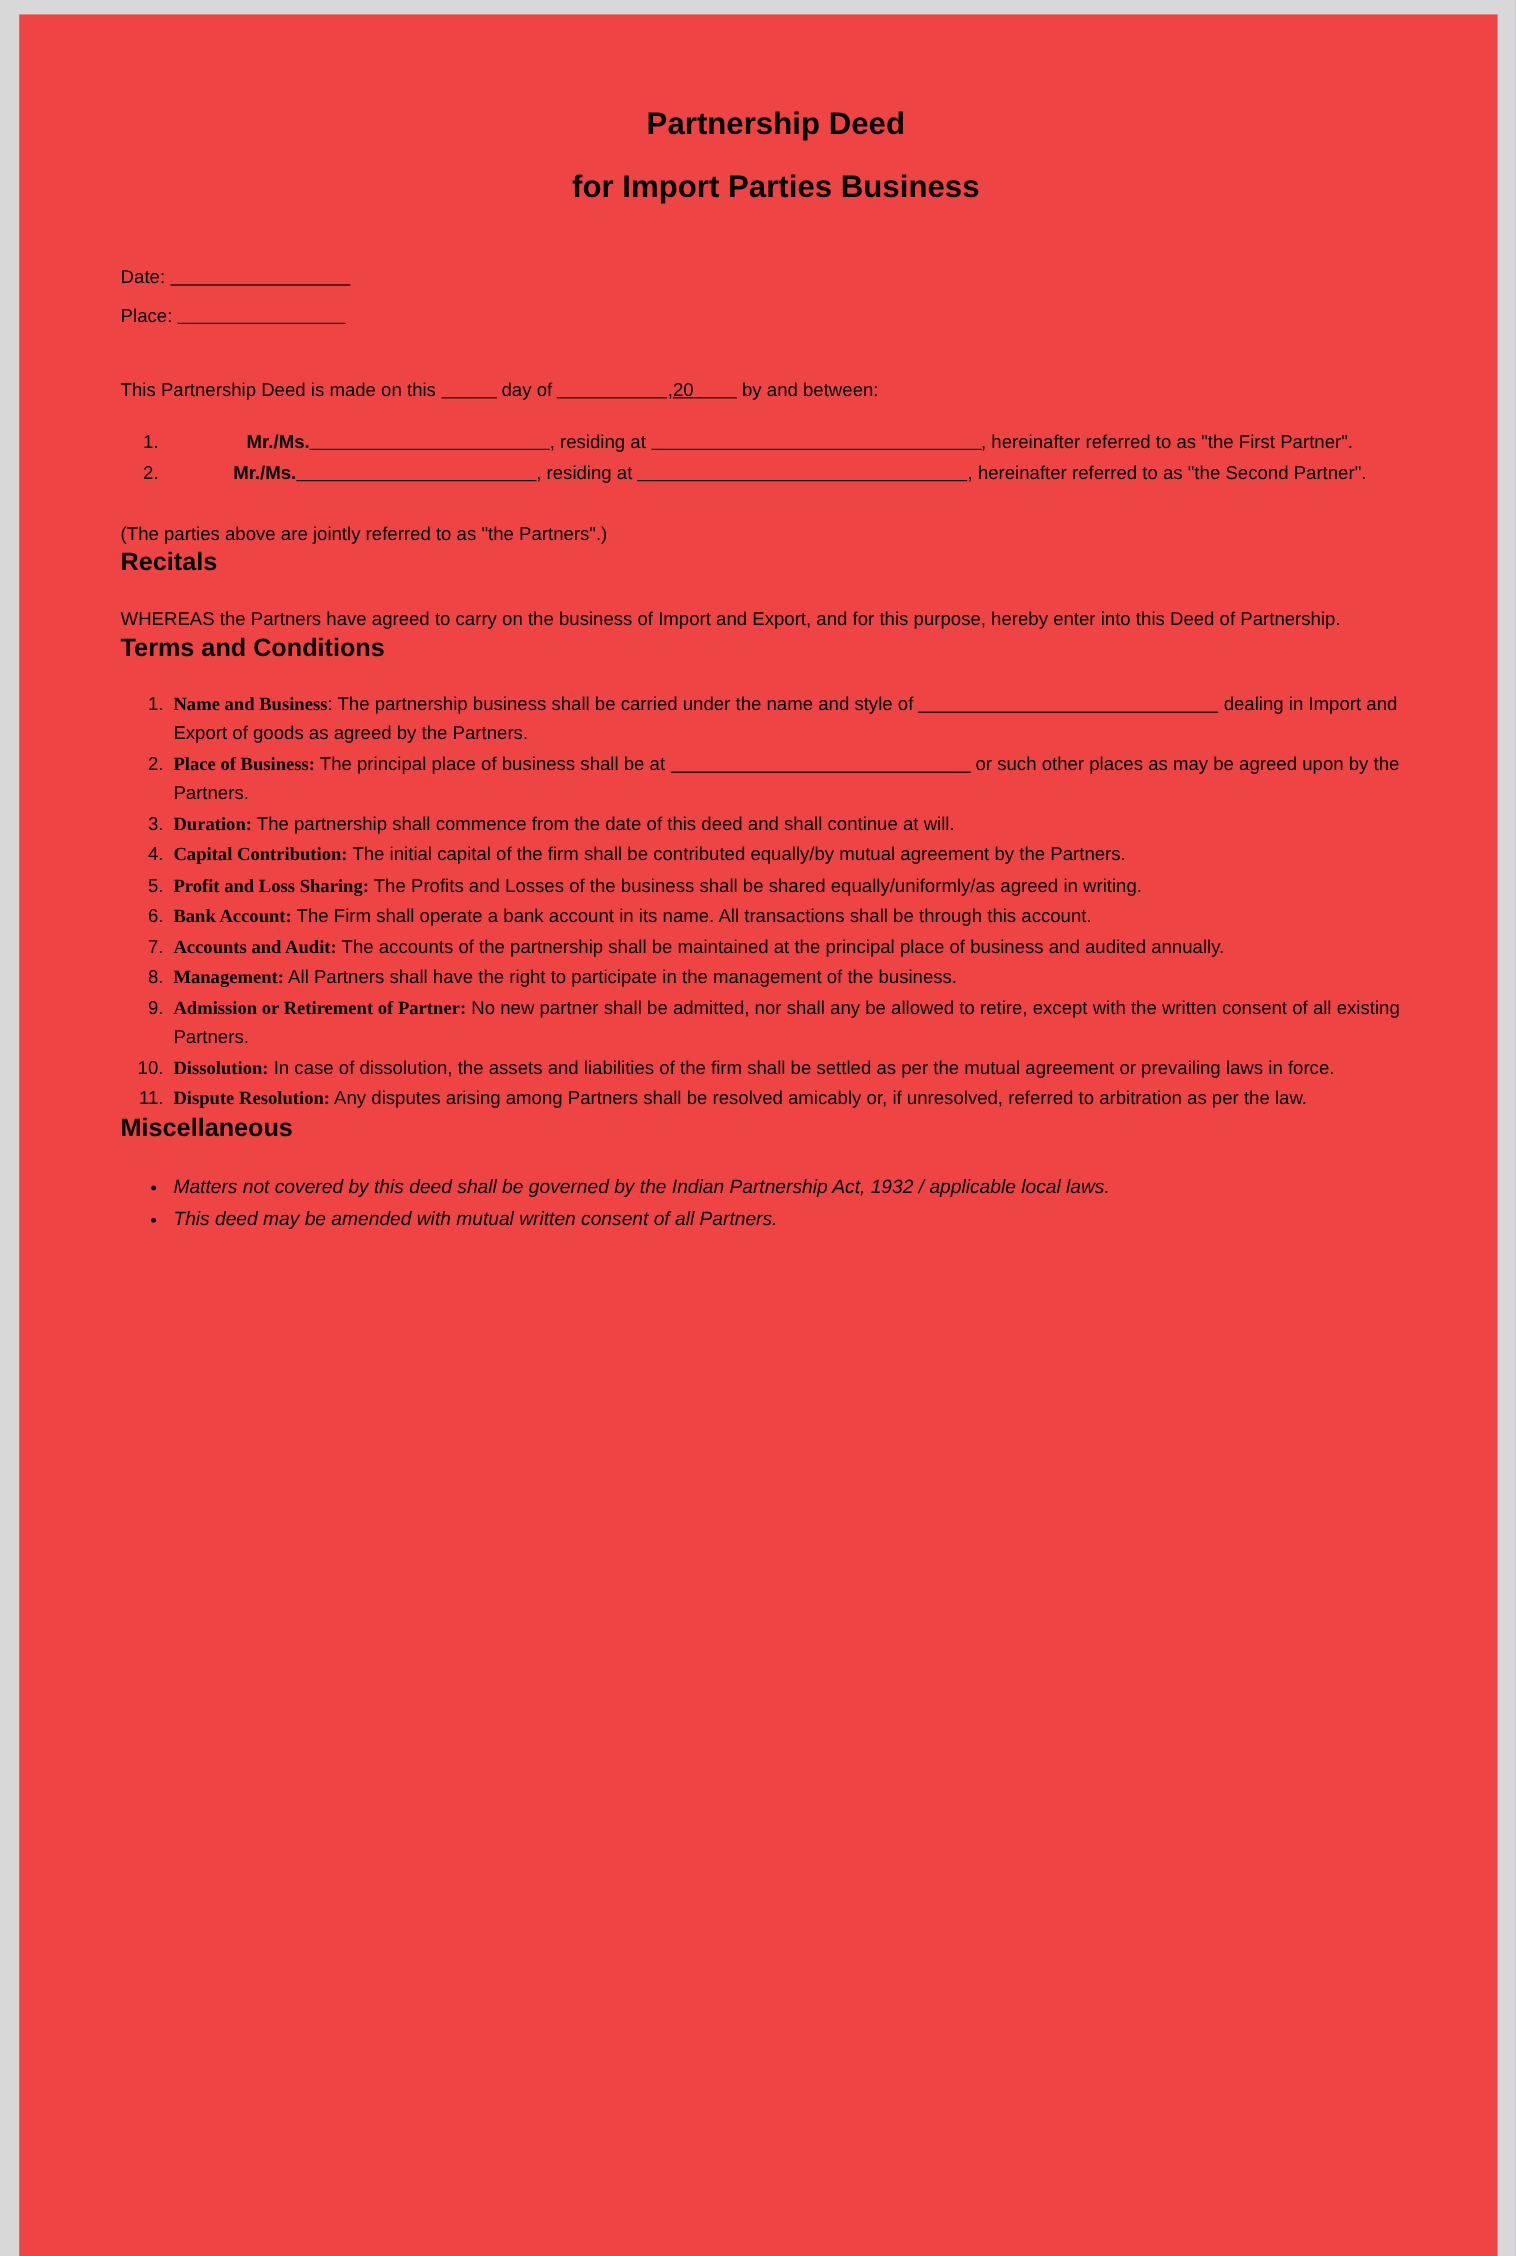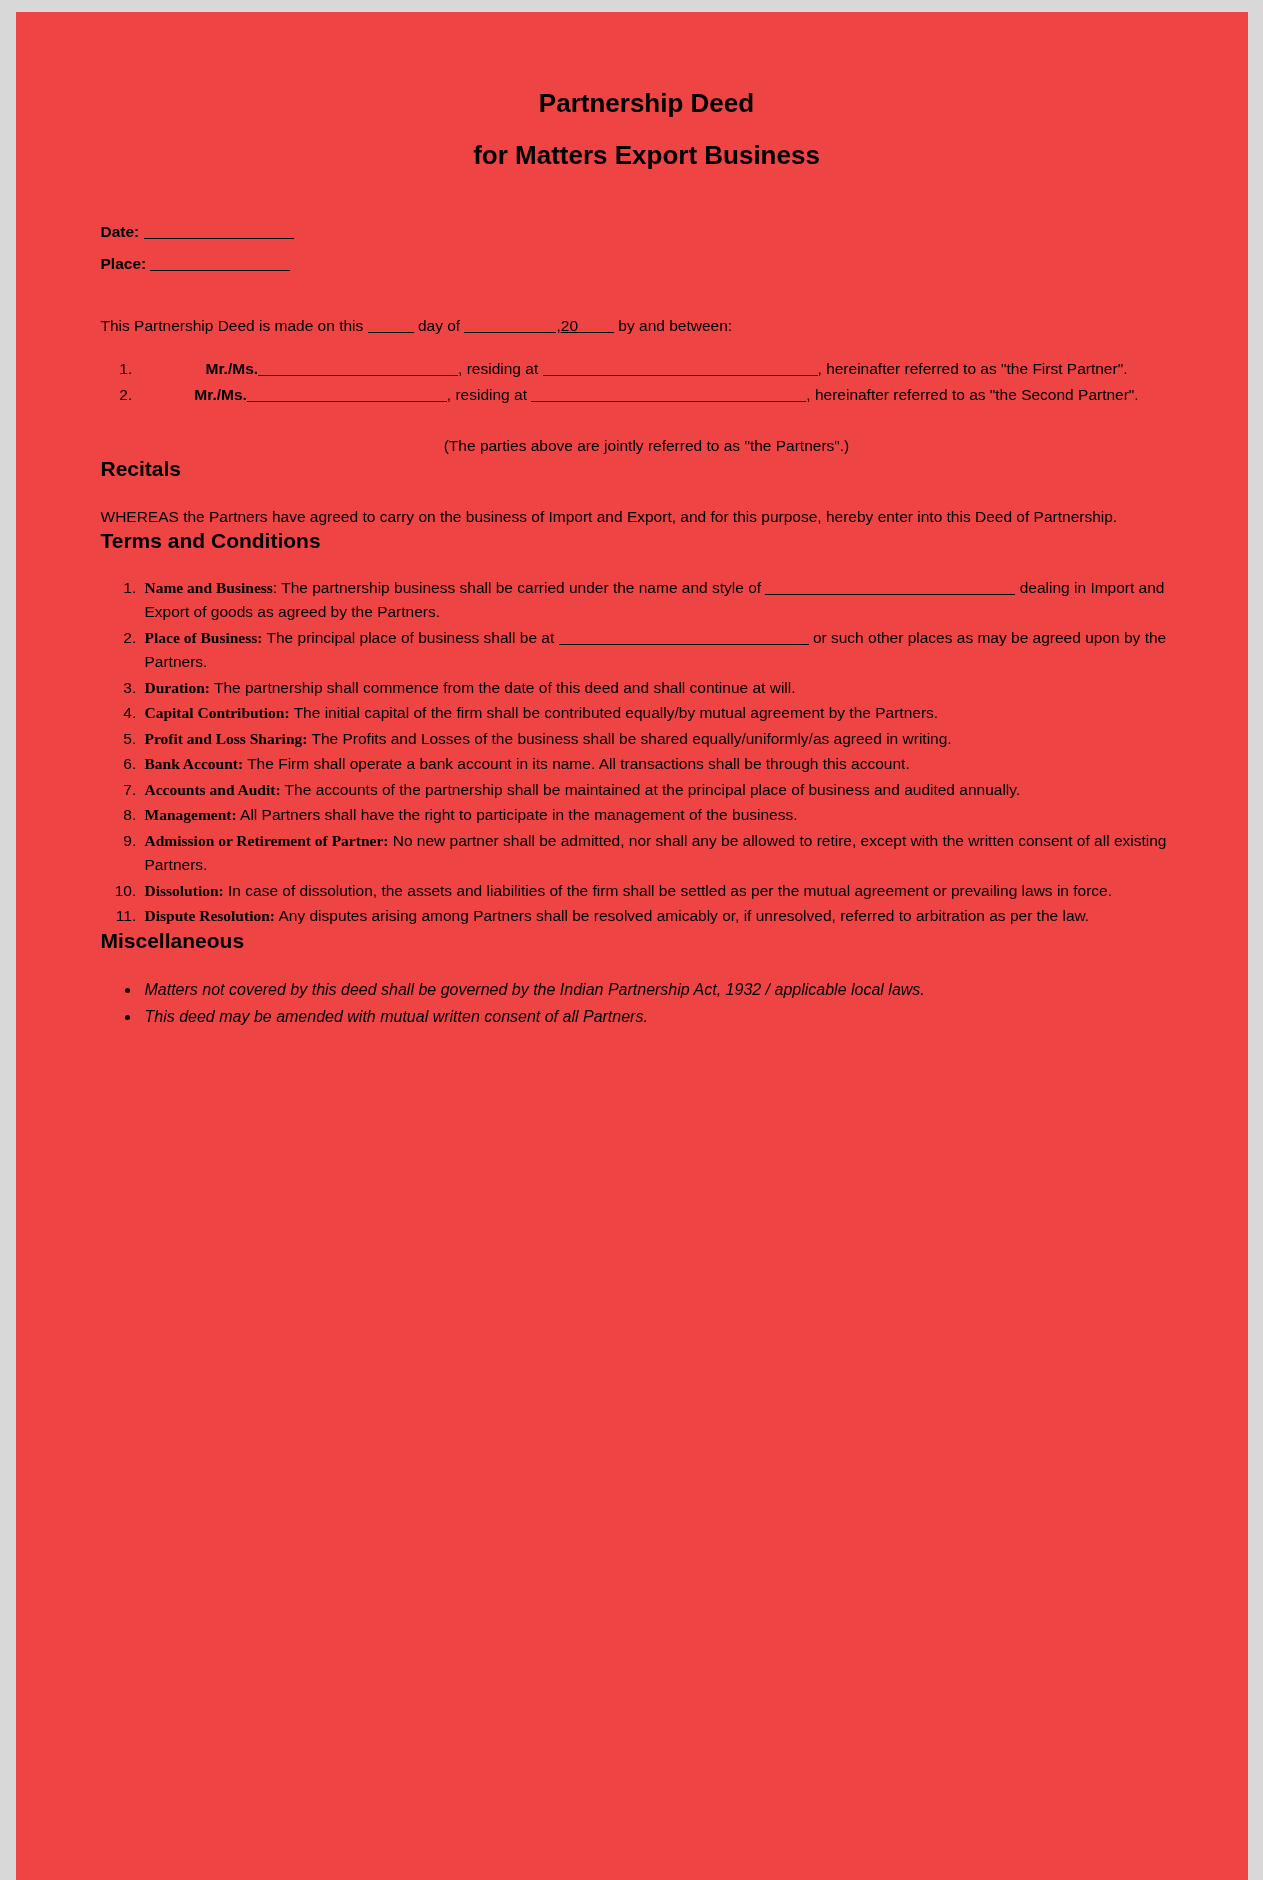--- a/index.html
+++ b/index.html
@@ -40,21 +40,21 @@
 
   
   .field-block { margin-top: 56px; }
   .field-row {
     font-size: 15.5px;
     color: #000;
     line-height: 1.0;
     margin-bottom: 16px;
     white-space: nowrap;
   }
-  .field-label { font-weight: bold; }
+  .field-label { font-weight: normal; }
   .blank {
     display: inline-block;
     border-bottom: 1.6px solid #000;
     vertical-align: -2px;
   }
   .blank-date  { width: 150px; }
   .blank-place { width: 140px; }
 
   
   .para {
@@ -82,21 +82,21 @@
     text-align: center;
   }
   ol.parties > li {
     line-height: 1.52;
     margin-bottom: 2px;
     padding-left: 4px;
   }
   .b-name { width: 200px; }
   .b-addr { width: 275px; }
 
-  .parties-note { margin-top: 28px; text-align: center; }
+  .parties-note { margin-top: 28px; }
 
   
   h2.section-heading {
     font-size: 21px;
     font-weight: bold;
     color: #000;
     margin: 0;
     line-height: 1.1;
   }
   .h-recitals { margin-top: 44px; }
@@ -138,21 +138,21 @@
 
   .witness-para { margin-top: 30px; }
 </style>
 </head>
 <body>
 
 <div class="page">
   <div class="content">
 
     <div class="doc-title title-line-1">Partnership Deed</div>
-    <div class="doc-title title-line-2">for Matters Export Business</div>
+    <div class="doc-title title-line-2">for Import Parties Business</div>
 
     <div class="field-block">
       <div class="field-row">
         <span class="field-label">Date:</span>
         <span class="blank blank-date"></span>
       </div>
       <div class="field-row">
         <span class="field-label">Place:</span>
         <span class="blank blank-place"></span>
       </div>

